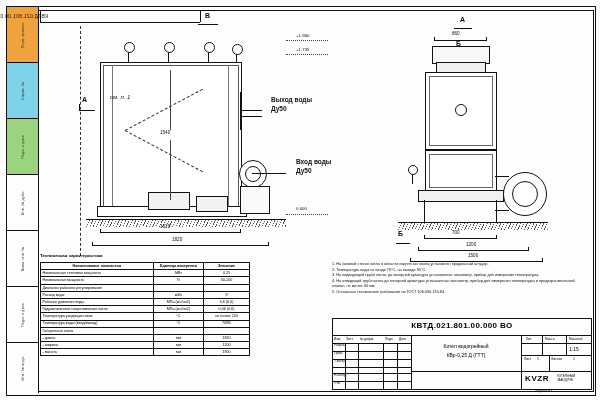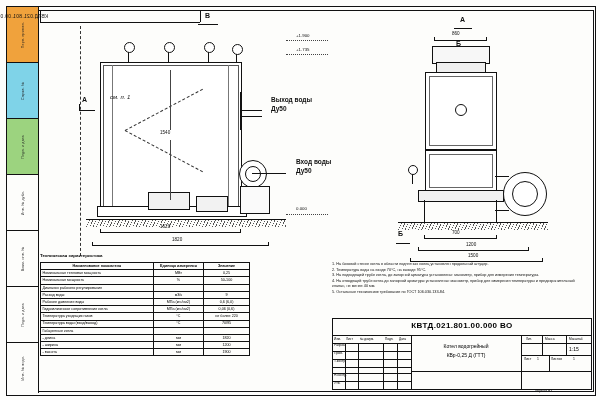--- a/index.html
+++ b/index.html
@@ -331,19 +331,24 @@
       <div class="ln v" style="left:45px;top:0;height:12px;"></div>
     </div>
     <div style="position:absolute;left:188px;top:36px;width:70px;height:16px;border-bottom:1px solid #111;">
       <div style="position:absolute;left:3px;top:2px;font-size:3.4px;">Лист</div>
       <div style="position:absolute;left:16px;top:2px;font-size:3.4px;">1</div>
       <div style="position:absolute;left:30px;top:2px;font-size:3.4px;">Листов</div>
       <div style="position:absolute;left:52px;top:2px;font-size:3.4px;">1</div>
       <div class="ln v" style="left:28px;top:0;height:16px;"></div>
     </div>
 
+    <div style="position:absolute;left:188px;top:52px;width:70px;height:18px;">
+      <div style="position:absolute;left:4px;top:3px;font-size:8px;font-weight:bold;letter-spacing:.6px;">KVZR</div>
+      <div style="position:absolute;left:36px;top:4px;font-size:2.9px;line-height:1.2;">КОТЕЛЬНЫЙ</div>
+      <div style="position:absolute;left:36px;top:8px;font-size:2.9px;line-height:1.2;">ЗАВОД  РЭК</div>
+    </div>
 
     <div class="ln h" style="left:78px;top:52px;width:110px;"></div>
     <div class="ln v" style="left:188px;top:16px;height:54px;"></div>
   </div>
 
   <div class="lbl" style="left:535px;top:389px;font-size:3.4px;">Формат  А3</div>
 </div>
 
 </body></html>

